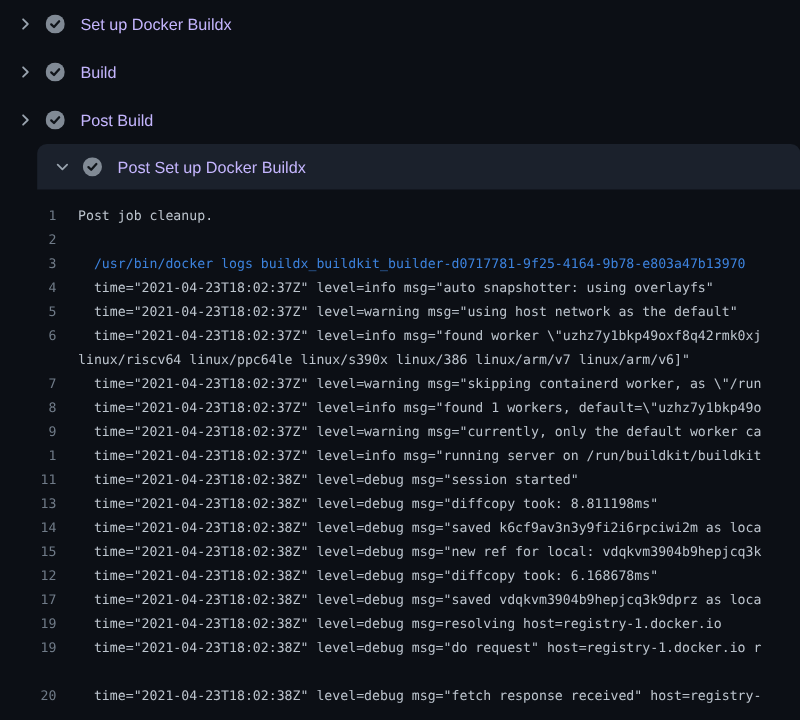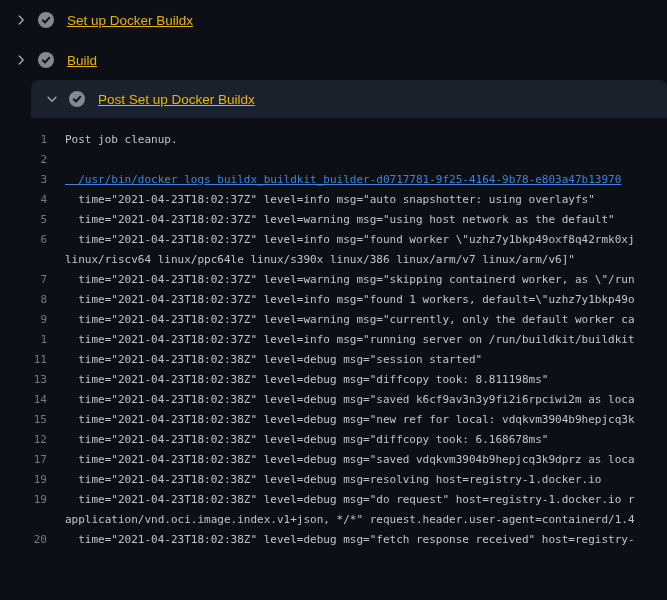--- a/index.html
+++ b/index.html
@@ -32,23 +32,22 @@
     flex: none;
   }
   .status {
     width: 16px; height: 16px;
     margin-left: 9px;
     flex: none;
   }
   .step-label {
     margin-left: 13px;
     font-size: 13.5px;
-    color: #eab308;
+    color: #c4b5fd;
     white-space: nowrap;
-    text-decoration: underline;
   }
   
   .log {
     padding-top: 12px;
     font-family: "DejaVu Sans Mono", monospace;
     font-size: 11px;
   }
   .log-row {
     display: flex;
     height: 20px;
@@ -60,21 +59,21 @@
     text-align: right;
     color: #707b88;
     flex: none;
     cursor: pointer;
   }
   .log-text {
     margin-left: 18px;
     white-space: pre;
     color: #bdc5ce;
   }
-  .log-text.command { color: #3d83de; text-decoration: underline; }
+  .log-text.command { color: #3d83de; }
   .log-text.group { cursor: pointer; }
   .marker {
     display: inline-block;
     width: 13px;
     font-size: 9px;
     color: #bdc5ce;
   }
 </style>
 </head>
 <body>
@@ -97,20 +96,32 @@
         <svg width="14" height="14" viewBox="0 0 16 16">
           <path d="M6 3.5 L10.5 8 L6 12.5" fill="none" stroke="#9aa4af" stroke-width="1.7" stroke-linecap="round" stroke-linejoin="round"></path>
         </svg>
       </span>
       <span class="status"><svg width="16" height="16" viewBox="0 0 16 16">
           <circle cx="8" cy="8" r="8" fill="#818a95"></circle>
           <path d="M4.7 8.3 L7 10.5 L11.3 5.7" fill="none" stroke="#10141a" stroke-width="1.9" stroke-linecap="round" stroke-linejoin="round"></path>
         </svg></span>
       <span class="step-label">Build</span>
     </div>
+    <div class="step-row">
+      <span class="chev">
+        <svg width="14" height="14" viewBox="0 0 16 16">
+          <path d="M6 3.5 L10.5 8 L6 12.5" fill="none" stroke="#9aa4af" stroke-width="1.7" stroke-linecap="round" stroke-linejoin="round"></path>
+        </svg>
+      </span>
+      <span class="status"><svg width="16" height="16" viewBox="0 0 16 16">
+          <circle cx="8" cy="8" r="8" fill="#818a95"></circle>
+          <path d="M4.7 8.3 L7 10.5 L11.3 5.7" fill="none" stroke="#10141a" stroke-width="1.9" stroke-linecap="round" stroke-linejoin="round"></path>
+        </svg></span>
+      <span class="step-label">Post Build</span>
+    </div>
     <div class="step-row expanded">
       <span class="chev">
         <svg width="14" height="14" viewBox="0 0 16 16">
           <path d="M3.5 6 L8 10.5 L12.5 6" fill="none" stroke="#9aa4af" stroke-width="1.7" stroke-linecap="round" stroke-linejoin="round"></path>
         </svg>
       </span>
       <span class="status"><svg width="16" height="16" viewBox="0 0 16 16">
           <circle cx="8" cy="8" r="8" fill="#818a95"></circle>
           <path d="M4.7 8.3 L7 10.5 L11.3 5.7" fill="none" stroke="#10141a" stroke-width="1.9" stroke-linecap="round" stroke-linejoin="round"></path>
         </svg></span>
@@ -188,19 +199,18 @@
     <div class="log-row">
       <span class="log-num">19</span>
       <span class="log-text">  time="2021-04-23T18:02:38Z" level=debug msg=resolving host=registry-1.docker.io</span>
     </div>
     <div class="log-row">
       <span class="log-num">19</span>
       <span class="log-text">  time="2021-04-23T18:02:38Z" level=debug msg="do request" host=registry-1.docker.io r</span>
     </div>
     <div class="log-row">
       <span class="log-num"></span>
-      <span class="log-text">application/vnd.oci.image.index.v1+json, */*" request.header.user-agent=containerd/1.4</span>
     </div>
     <div class="log-row">
       <span class="log-num">20</span>
       <span class="log-text">  time="2021-04-23T18:02:38Z" level=debug msg="fetch response received" host=registry-</span>
     </div>
   </div>
 
 </body></html>

